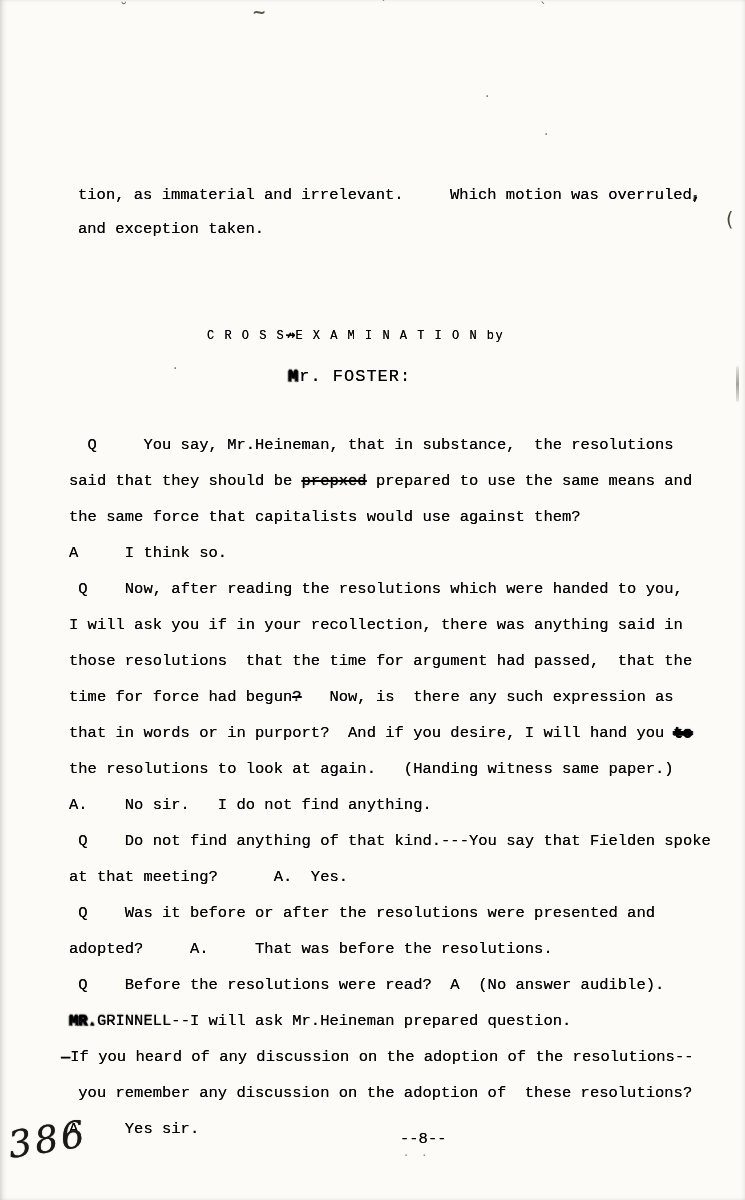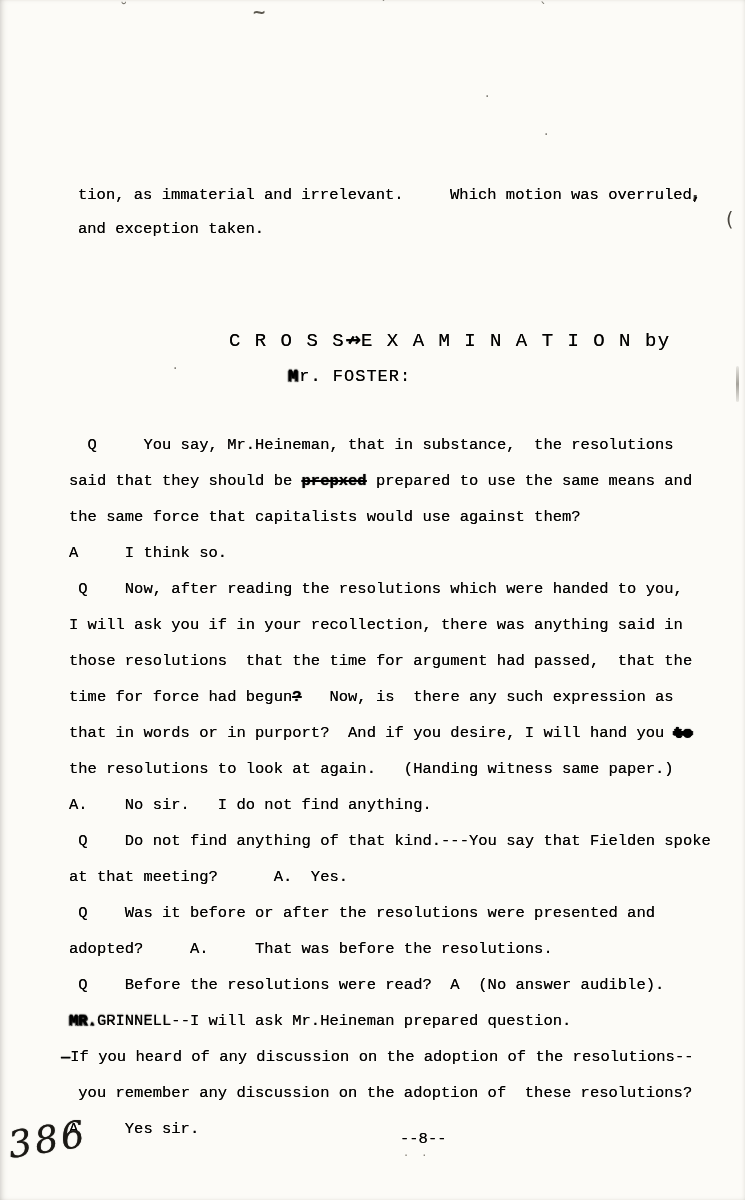--- a/index.html
+++ b/index.html
@@ -20,43 +20,43 @@
     font-family:"Liberation Mono",monospace;
     color:#000000;
     text-shadow:0 0 .6px rgba(28,24,20,.85);
   }
   .intro{
     position:absolute;left:78px;top:178px;width:660px;
     font-size:15.5px;line-height:34px;
     white-space:pre-wrap;margin:0;
   }
   .heading1{
-    position:absolute;left:229px;top:328px;
-    font-size:19px;letter-spacing:1.5px;white-space:pre;
+    position:absolute;left:207px;top:328px;
+    font-size:12px;letter-spacing:1.5px;white-space:pre;
   }
   .heading2{
     position:absolute;left:288px;top:367px;
     font-size:17px;letter-spacing:1px;white-space:pre;
   }
   .transcript{
     position:absolute;left:62px;top:420px;width:665px;
     font-size:15.5px;line-height:36px;
     white-space:pre-wrap;margin:7px;
   }
   .footer-num{
     position:absolute;left:400px;top:1130px;
     font-size:15.5px;white-space:pre;
   }
   .overstrike{
     font-family:"DejaVu Sans",sans-serif;
     font-weight:bold;
     letter-spacing:0;
   }
   .xout{
-    font-weight:bold;
+    font-weight:normal;
     text-decoration:line-through;
     text-decoration-thickness:2px;
     text-shadow:0 0 1px rgba(10,8,6,.9);
   }
   .xout.heavy{
     text-decoration-thickness:3.5px;
     text-shadow:0 0 1.5px #000, .7px 0 #000, -.7px 0 #000, 0 .7px #000;
   }
   .blot{
     font-weight:bold;

